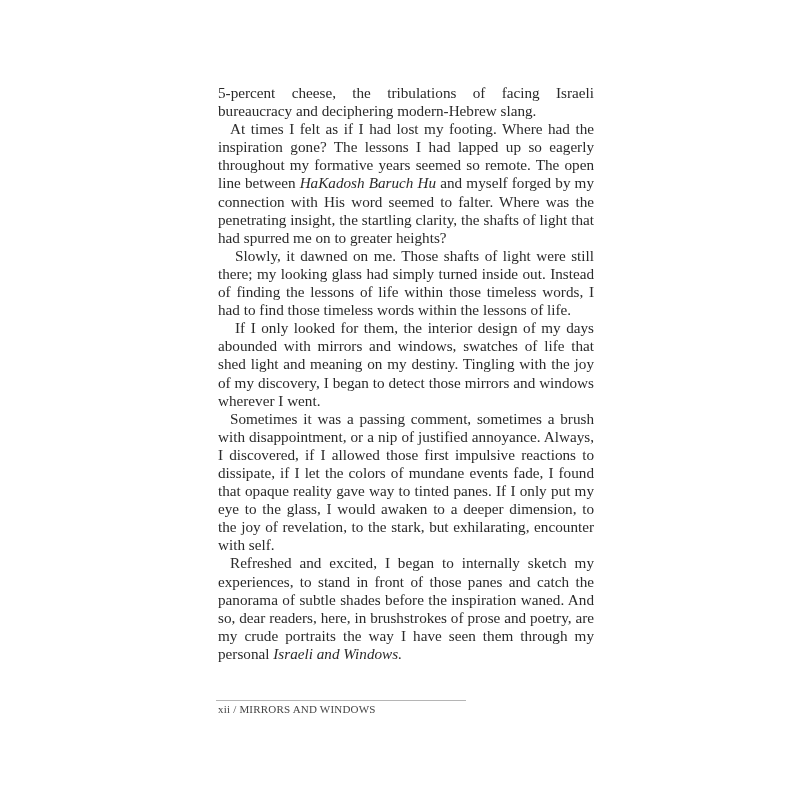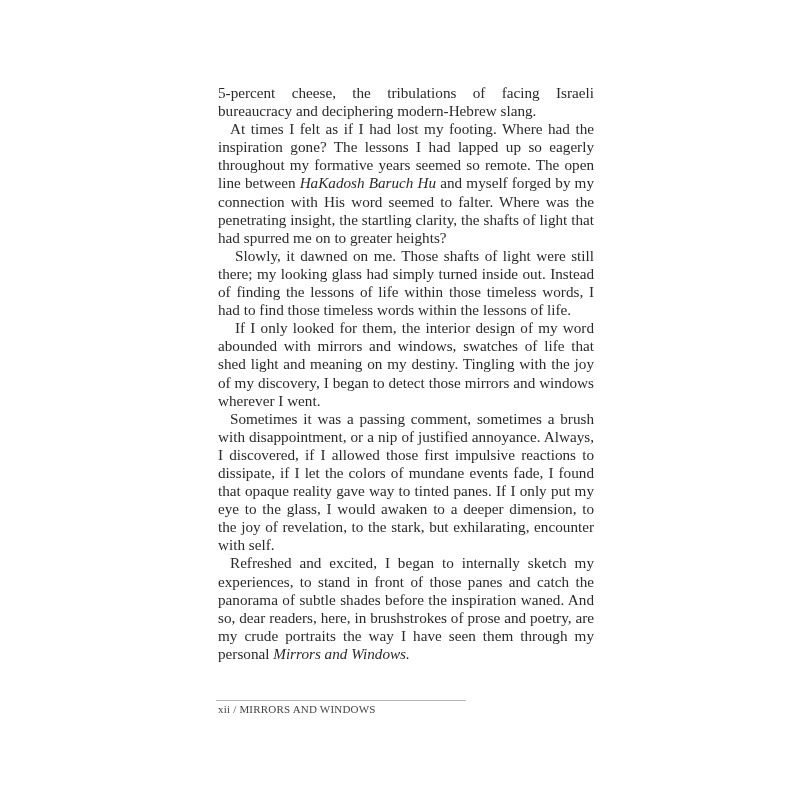--- a/index.html
+++ b/index.html
@@ -42,20 +42,20 @@
     }
   </style>
 </head>
 <body>
 
 <div class="page">
   <div class="text-block">
     <p class="continued"><span>5-percent cheese, the tribulations of facing Israeli bureaucracy and deciphering modern-Hebrew slang.</span></p>
     <p><span>At times I felt as if I had lost my footing. Where had the inspi­ration gone? The lessons I had lapped up so eagerly throughout my formative years seemed so remote. The open line between </span><em>HaKadosh Baruch Hu</em><span> and myself forged by my connection with His word seemed to falter. Where was the penetrating insight, the startling clarity, the shafts of light that had spurred me on to greater heights?</span></p>
     <p class="indent-wide"><span>Slowly, it dawned on me. Those shafts of light were still there; my looking glass had simply turned inside out. Instead of finding the lessons of life within those timeless words, I had to find those timeless words within the lessons of life.</span></p>
-    <p class="indent-wide"><span>If I only looked for them, the interior design of my word abound­ed with mirrors and windows, swatches of life that shed light and meaning on my destiny. Tingling with the joy of my discovery, I began to detect those mirrors and windows wherever I went.</span></p>
+    <p class="indent-wide"><span>If I only looked for them, the interior design of my days abound­ed with mirrors and windows, swatches of life that shed light and meaning on my destiny. Tingling with the joy of my discovery, I began to detect those mirrors and windows wherever I went.</span></p>
     <p><span>Sometimes it was a passing comment, sometimes a brush with disappointment, or a nip of justified annoyance. Always, I discov­ered, if I allowed those first impulsive reactions to dissipate, if I let the colors of mundane events fade, I found that opaque reality gave way to tinted panes. If I only put my eye to the glass, I would awaken to a deeper dimension, to the joy of revelation, to the stark, but exhilarating, encounter with self.</span></p>
-    <p><span>Refreshed and excited, I began to internally sketch my experienc­es, to stand in front of those panes and catch the panorama of subtle shades before the inspiration waned. And so, dear readers, here, in brushstrokes of prose and poetry, are my crude portraits the way I have seen them through my personal </span><em>Mirrors and Windows.</em></p>
+    <p><span>Refreshed and excited, I began to internally sketch my experienc­es, to stand in front of those panes and catch the panorama of subtle shades before the inspiration waned. And so, dear readers, here, in brushstrokes of prose and poetry, are my crude portraits the way I have seen them through my personal </span><em>Israeli and Windows.</em></p>
   </div>
 
   <div class="footer-rule"></div>
   <div class="footer-text"><span>xii</span><span> / </span><span>MIRRORS AND WINDOWS</span></div>
 </div>
 
 </body></html>

